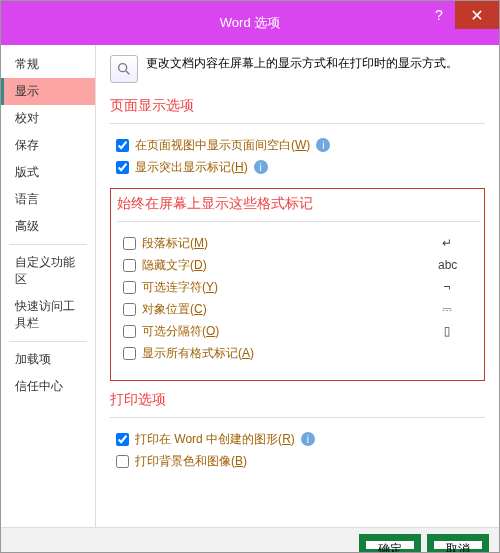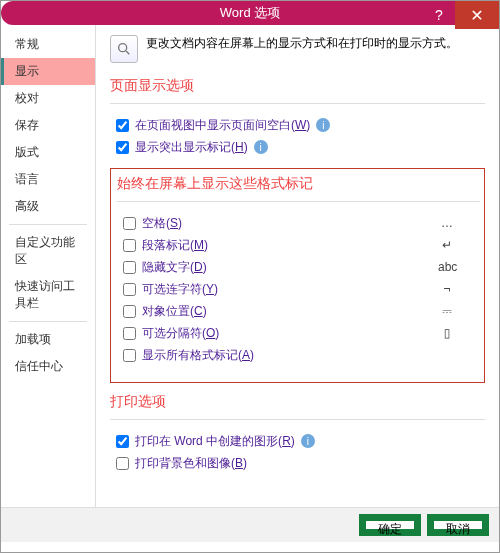--- a/index.html
+++ b/index.html
@@ -1,36 +1,36 @@
 <!DOCTYPE html>
 <html><head>
 <meta charset="utf-8">
 <style>
   * { box-sizing: border-box; margin: 0; padding: 0; font-family: "Microsoft YaHei", "Segoe UI", sans-serif; font-size: 12px; }
   body { background: #fff; width: 500px; height: 553px; overflow: hidden; border: 1px solid #999; }
-  .titlebar { height: 24px; background: #be185d; color: #fff; display: flex; align-items: center; justify-content: center; position: relative; border-radius: 12px; }
+  .titlebar { height: 44px; background: #d946ef; color: #fff; display: flex; align-items: center; justify-content: center; position: relative; }
   .titlebar .title { font-size: 13px; }
   .titlebar .controls { position: absolute; right: 0; top: 0; display: flex; height: 28px; }
   .titlebar .ctrl { width: 32px; display: flex; align-items: center; justify-content: center; font-size: 14px; }
   .titlebar .close { background: #C0392B; width: 44px; font-size: 16px; }
   .content { display: flex; height: 482px; }
   .sidebar { width: 95px; background: #fff; border-right: 1px solid #ddd; padding: 6px 0; }
   .side-item { padding: 5px 14px; cursor: pointer; color: #333; }
   .side-item.selected { background: #fca5a5; border-left: 3px solid #3B8686; padding-left: 11px; }
   .side-sep { height: 1px; background: #ddd; margin: 4px 8px; }
   .main { flex: 1; padding: 10px 14px 6px 14px; overflow-y: auto; }
   .head-row { display: flex; align-items: flex-start; margin-bottom: 14px; gap: 8px; }
   .head-icon { width: 28px; height: 28px; border: 1px solid #bbb; border-radius: 3px; background: linear-gradient(#fff,#eef); display:flex; align-items:center; justify-content:center; }
   .head-icon svg { width: 16px; height: 16px; }
   .section-title { color: #ef4444; margin: 6px 0 8px 0; font-size: 14px; }
   .section-box { padding: 2px 0 10px 6px; }
   .highlight-box { border: 1px solid #C0392B; padding: 6px 4px 6px 6px; margin-bottom: 10px; }
   .chk-row { display: flex; align-items: center; height: 22px; }
   .chk-row input[type=checkbox] { margin-right: 6px; width: 13px; height: 13px; }
-  .chk-label { color: #4c1d95; }
+  .chk-label { color: #a16207; }
   .chk-label u { text-decoration: underline; }
   .sym { margin-left: auto; margin-right: 24px; color: #444; font-size: 12px; width: 18px; text-align: center; }
   .help { width: 14px; height: 14px; border-radius: 50%; background: #6FA8DC; color: #fff; font-size: 10px; display: inline-flex; align-items: center; justify-content: center; margin-left: 6px; }
   .footer { height: 35px; background: #F1F1F1; border-top: 1px solid #ddd; display: flex; justify-content: flex-end; align-items: center; gap: 6px; padding-right: 10px; }
   .btn { border: 7px solid #15803d; background: #fdfdfd; height: 22px; min-width: 62px; font-size: 12px; cursor: pointer; }
   hr.sep { border: none; border-top: 1px solid #ddd; margin: 2px 0 8px 0; }
 </style>
 </head>
 <body>
 
@@ -86,25 +86,20 @@
           </div>
         </div>
     </div>
 
     <div class="highlight-box">
       <div class="section-title" style="margin-top:0">始终在屏幕上显示这些格式标记</div>
       <hr class="sep">
       <div class="section-box" id="sec-marks">
           <div class="chk-row">
             <input type="checkbox" style="">
-            <span class="chk-label">空格(<u>S</u>)</span>
-            <span class="sym">…</span>
-          </div>
-          <div class="chk-row">
-            <input type="checkbox" style="">
             <span class="chk-label">段落标记(<u>M</u>)</span>
             <span class="sym">↵</span>
           </div>
           <div class="chk-row">
             <input type="checkbox" style="">
             <span class="chk-label">隐藏文字(<u>D</u>)</span>
             <span class="sym">abc</span>
           </div>
           <div class="chk-row">
             <input type="checkbox" style="">

